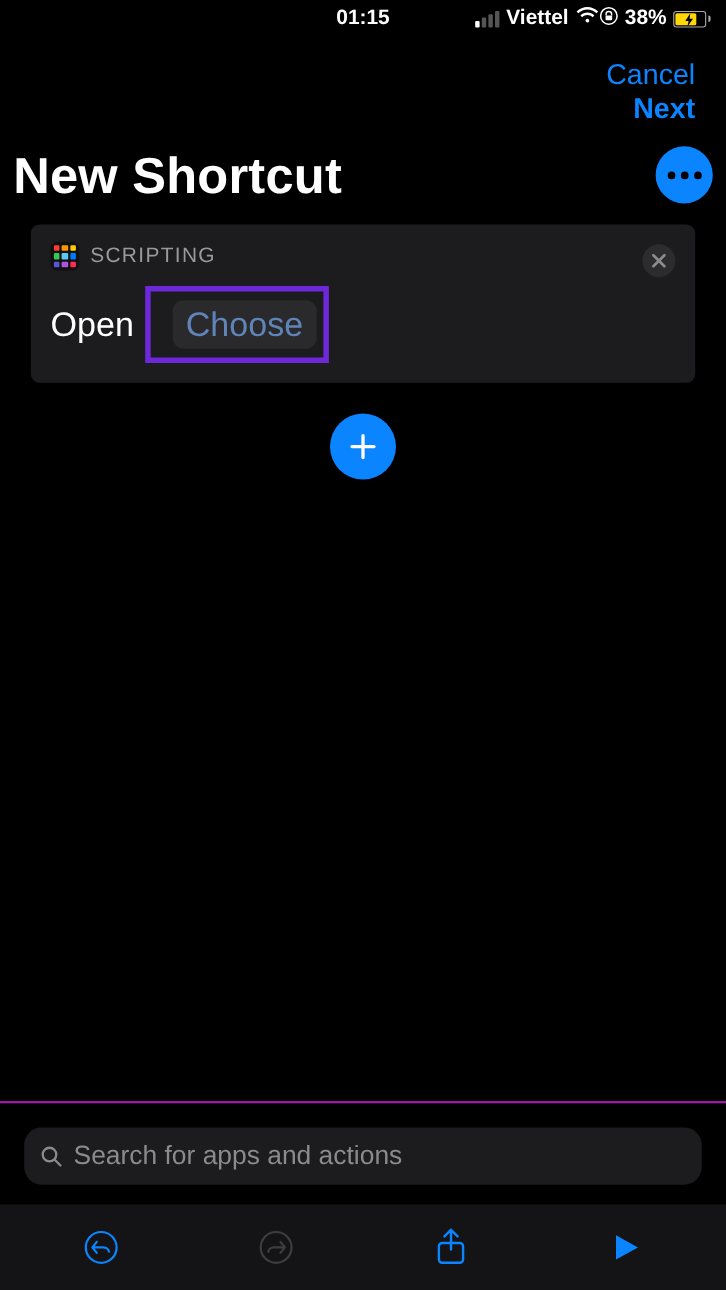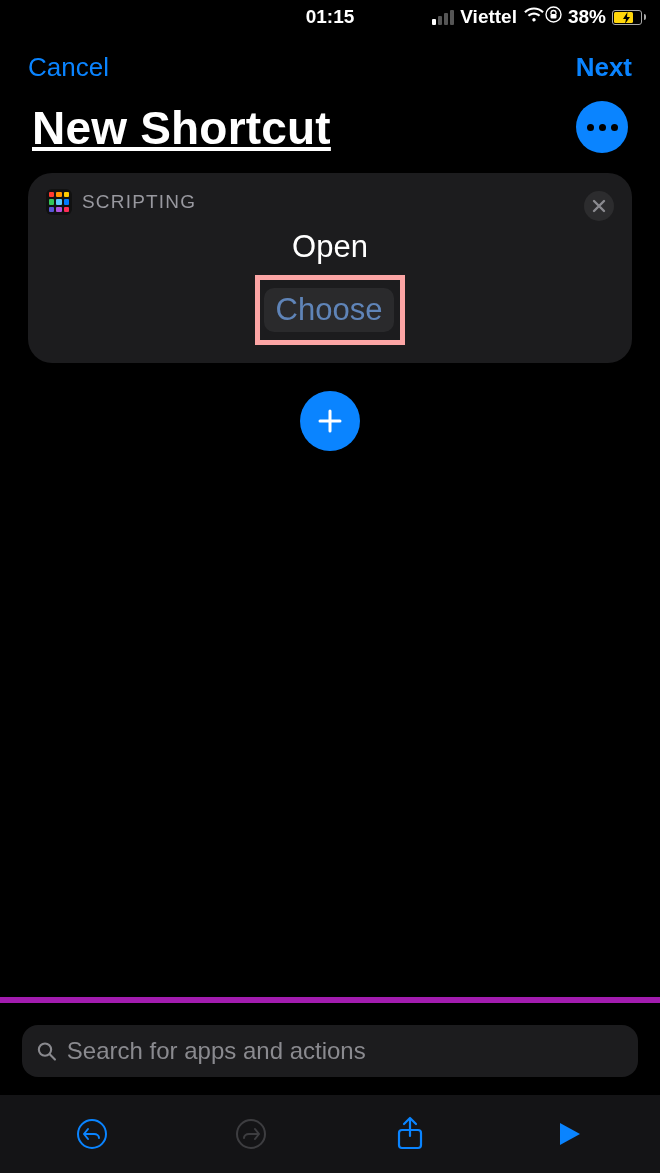--- a/index.html
+++ b/index.html
@@ -9,51 +9,51 @@
   .status-bar { display: flex; align-items: center; justify-content: flex-end; height: 34px; padding: 0 14px; font-size: 19px; font-weight: 600; }
   .status-left { display: flex; align-items: center; gap: 6px; }
   .status-center { position:absolute; left:50%; transform:translateX(-50%); }
   .status-right { display: flex; align-items: center; gap: 6px; }
   .signal { display: flex; align-items: flex-end; gap: 2px; }
   .signal span { width: 4px; background: #555; border-radius: 1px; }
   .signal span.on { background: #fff; }
   .signal span:nth-child(1){height:6px;} .signal span:nth-child(2){height:9px;} .signal span:nth-child(3){height:12px;} .signal span:nth-child(4){height:15px;}
 
   
-  .nav-row { display:flex; justify-content:space-between; align-items:flex-start; padding: 18px 28px 8px; }
+  .nav-row { display:flex; justify-content:space-between; align-items:flex-end; padding: 18px 28px 8px; flex-direction: column; }
   .nav-btn { color:#0a84ff; font-size:26px; font-weight:400; background:none; border:none; }
   .nav-btn.next { font-weight:600;margin-left:40px; }
 
   
-  .title-row { display:flex; justify-content:space-between; padding: 10px 32px 18px; text-decoration: underline; }
+  .title-row { display:flex; justify-content:space-between; align-items:center; padding: 10px 12px 18px; }
   .big-title { font-size:46px; font-weight:700; letter-spacing:0.2px; }
   .more-btn { width:52px; height:52px; border-radius:50%; background:#0a84ff; display:flex; align-items:center; justify-content:center; border:none; }
   .more-dots { display:flex; gap:5px; }
   .more-dots span { width:7px; height:7px; background:#000; border-radius:50%; }
 
   
   .card-area { padding: 0 28px; }
-  .action-card { background:#1c1c1e; border-radius:24px; padding:16px 18px 18px; position:relative; }
+  .action-card { background:#1c1c1e; border-radius:8px; padding:16px 18px 18px; position:relative; }
   .card-header { display:flex; align-items:center; gap:10px; }
   .script-icon { width:26px; height:26px; border-radius:6px; background:#111; display:grid; grid-template-columns:repeat(3,1fr); grid-template-rows:repeat(3,1fr); gap:2px; padding:3px; }
   .script-icon span { border-radius:1px; }
   .card-label { color:#98989f; font-size:19px; letter-spacing:1.2px; font-weight:500; }
   .close-pill { position:absolute; top:18px; right:18px; width:30px; height:30px; border-radius:50%; background:#2c2c2e; display:flex; align-items:center; justify-content:center; border:none; }
-  .card-body { display:flex; align-items:center; gap:10px; margin-top:14px;flex-direction:column; }
+  .card-body { display:flex; align-items:center; gap:10px; margin-top:14px; }
   .open-text { font-size:31px; font-weight:400; color:#fff; }
-  .choose-wrap { border:5px solid #fca5a5; padding:8px 6px 8px 4px; display:inline-block; }
+  .choose-wrap { border:5px solid #6d28d9; padding:8px 6px 8px 20px; display:inline-block; }
   .choose-pill { background:#2a2a2c; border-radius:10px; padding:4px 12px; color:#5f84b8; font-size:31px; font-weight:400; border:none; display:inline-block; }
 
   
   .plus-row { display:flex; justify-content:center; padding-top:28px; }
   .plus-btn { width:60px; height:60px; border-radius:50%; background:#0a84ff; border:none; display:flex; align-items:center; justify-content:center; }
 
   
   .bottom-region { position:absolute; left:0; right:0; bottom:0; }
-  .search-strip { background:#000; padding: 22px 22px 18px; border-top:6px solid #a21caf;}
+  .search-strip { background:#000; padding: 22px 22px 18px; border-top:2px solid #a21caf;}
   .bottom-strip-bg { background:#141416; position:absolute; left:0; right:0; bottom:0; height:185px; z-index:-1;}
   .search-wrap { background:#1c1c1e; border-radius:16px; height:52px; display:flex; align-items:center; gap:10px; padding:0 14px; }
   .search-wrap input { background:transparent; border:none; outline:none; color:#98989f; font-size:24px; width:100%; }
   .search-wrap input::placeholder { color:#8a8a8f; }
 
   
   .toolbar { height:78px; background:#141416; display:flex; align-items:center; justify-content:space-around; padding:0 12px; }
   .tool-btn { width:50px; height:50px; display:flex; align-items:center; justify-content:center; background:none; border:none; }
   .tool-btn.disabled svg { opacity:0.35; }
 

